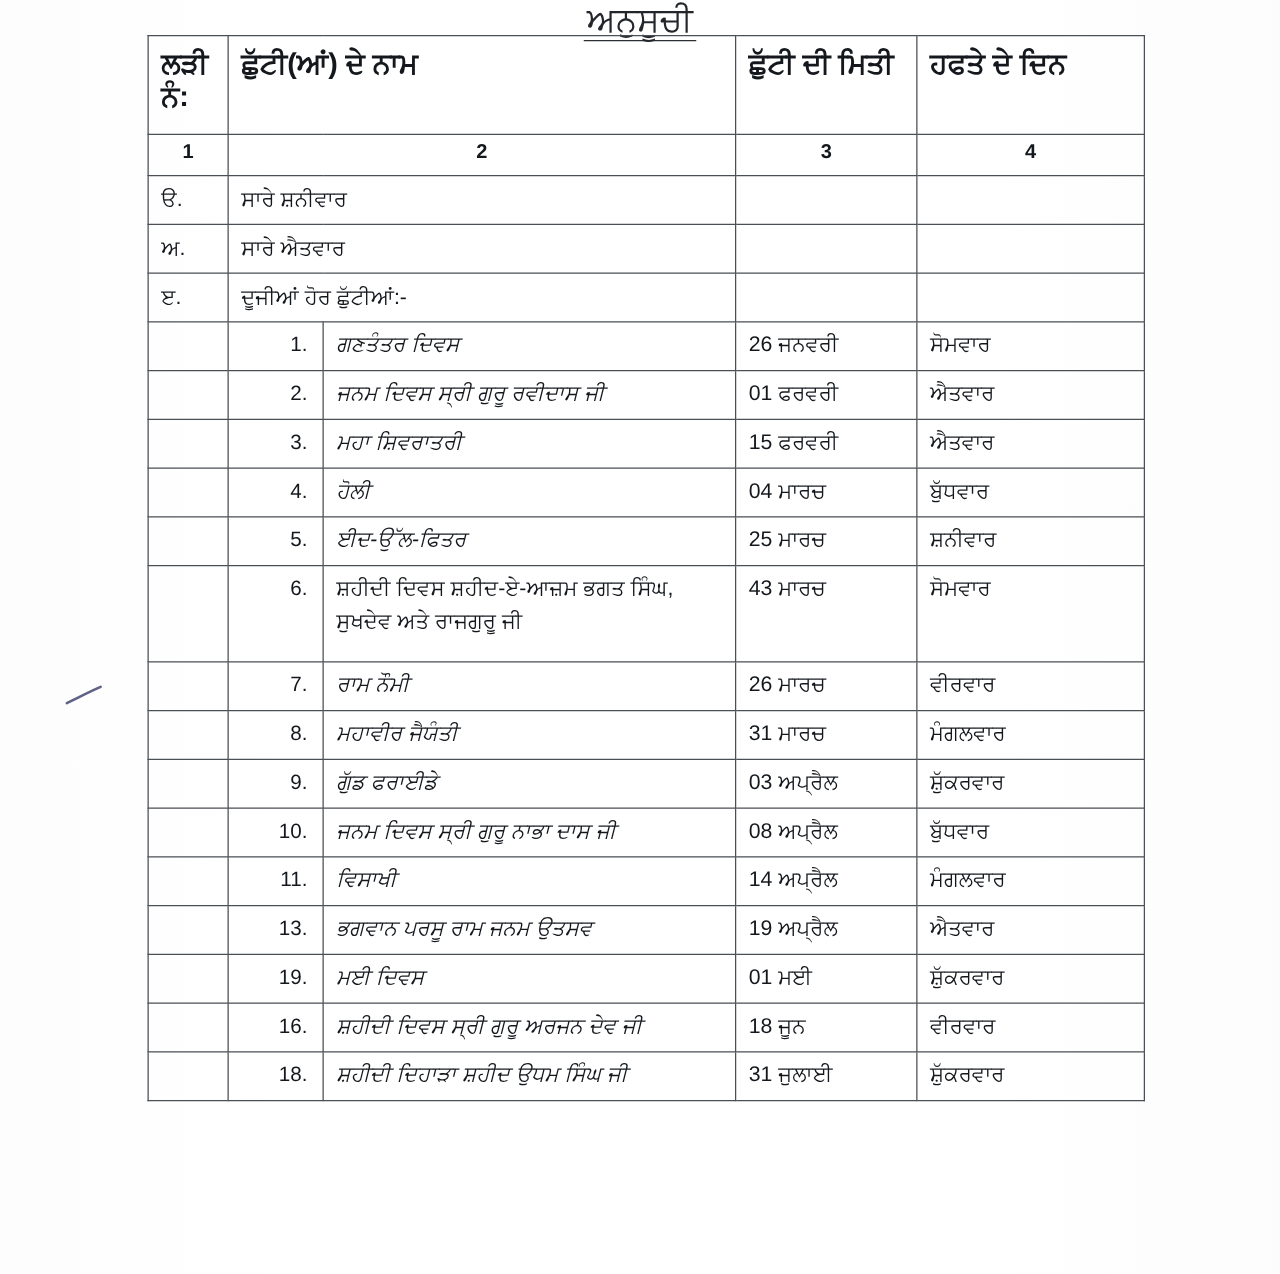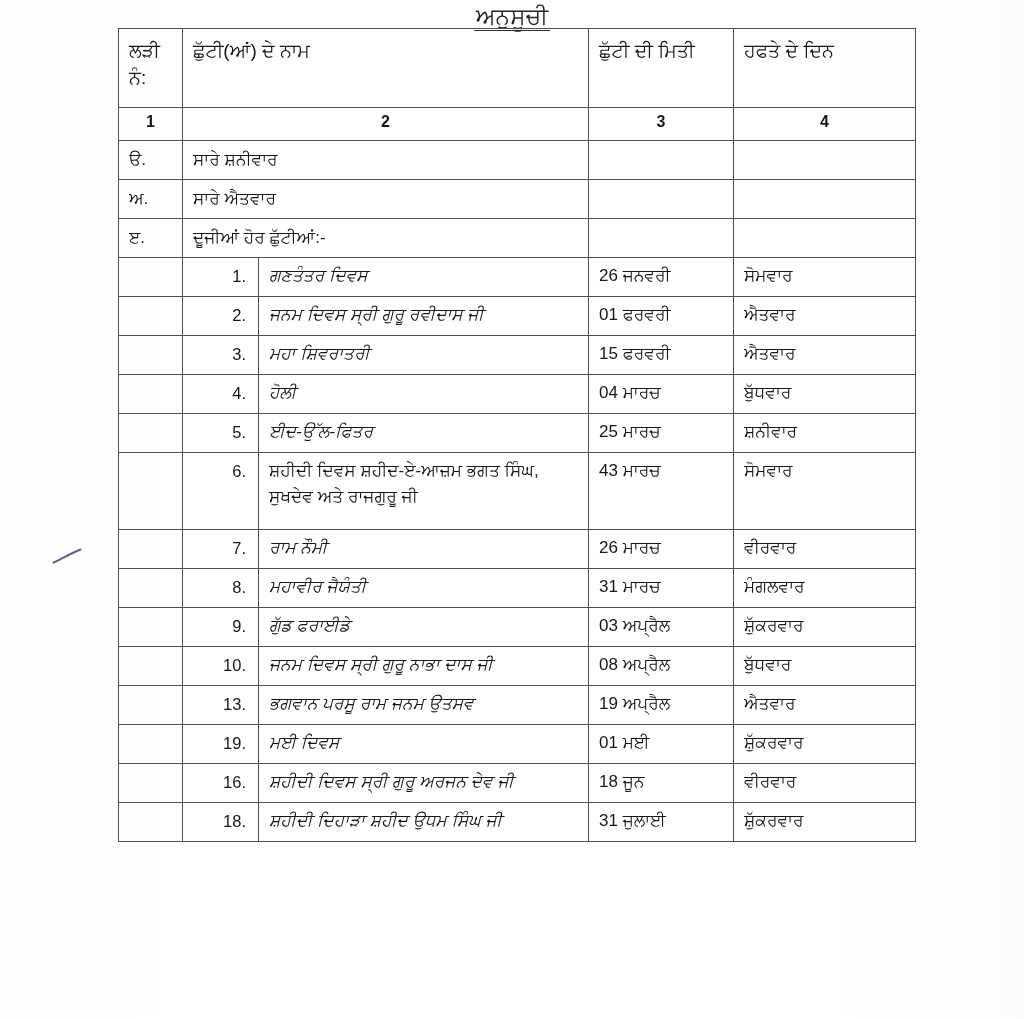--- a/index.html
+++ b/index.html
@@ -24,21 +24,21 @@
     background:
       linear-gradient(to right, #fdfdfd 0%, #ffffff 22%, #ffffff 78%, #fcfcfc 100%);
   }
 
   .doc-title {
     position: absolute;
     top: 3px;
     left: 0;
     width: 1024px;
     text-align: center;
-    font-size: 23px;
+    font-size: 27px;
     line-height: 26px;
     letter-spacing: 0.2px;
     color: #23272c;
   }
   .doc-title span {
     border-bottom: 1.6px solid #2b2f34;
     padding: 0 2px 1px 2px;
   }
 
   
@@ -80,21 +80,22 @@
     padding: 7px 9px 7px 10px;
     line-height: 25px;
     min-height: 24px;
     box-sizing: border-box;
   }
 
   
   .hdr .cell {
     padding-top: 8px;
     line-height: 27px;
-    font-size: 19px;
+    font-size: 23px;
+    font-weight: bold;
   }
   .hdr td { height: 78px; }
   .hdr .cell.sr { line-height: 27px; }
 
   
   .colnum td { height: 32px; }
   .colnum .cell {
     text-align: center;
     font-weight: bold;
     font-size: 16px;
@@ -388,20 +389,37 @@
           </td>
           <td>
             <div class="cell">ਬੁੱਧਵਾਰ</div>
           </td>
         </tr>
         <tr class="drow">
           <td>
             <div class="cell"></div>
           </td>
           <td>
+            <div class="cell serial">11.</div>
+          </td>
+          <td>
+            <div class="cell nowrap">ਵਿਸਾਖੀ</div>
+          </td>
+          <td>
+            <div class="cell">14 ਅਪ੍ਰੈਲ</div>
+          </td>
+          <td>
+            <div class="cell">ਮੰਗਲਵਾਰ</div>
+          </td>
+        </tr>
+        <tr class="drow">
+          <td>
+            <div class="cell"></div>
+          </td>
+          <td>
             <div class="cell serial">13.</div>
           </td>
           <td>
             <div class="cell nowrap">ਭਗਵਾਨ ਪਰਸੂ ਰਾਮ ਜਨਮ ਉਤਸਵ</div>
           </td>
           <td>
             <div class="cell">19 ਅਪ੍ਰੈਲ</div>
           </td>
           <td>
             <div class="cell">ਐਤਵਾਰ</div>

